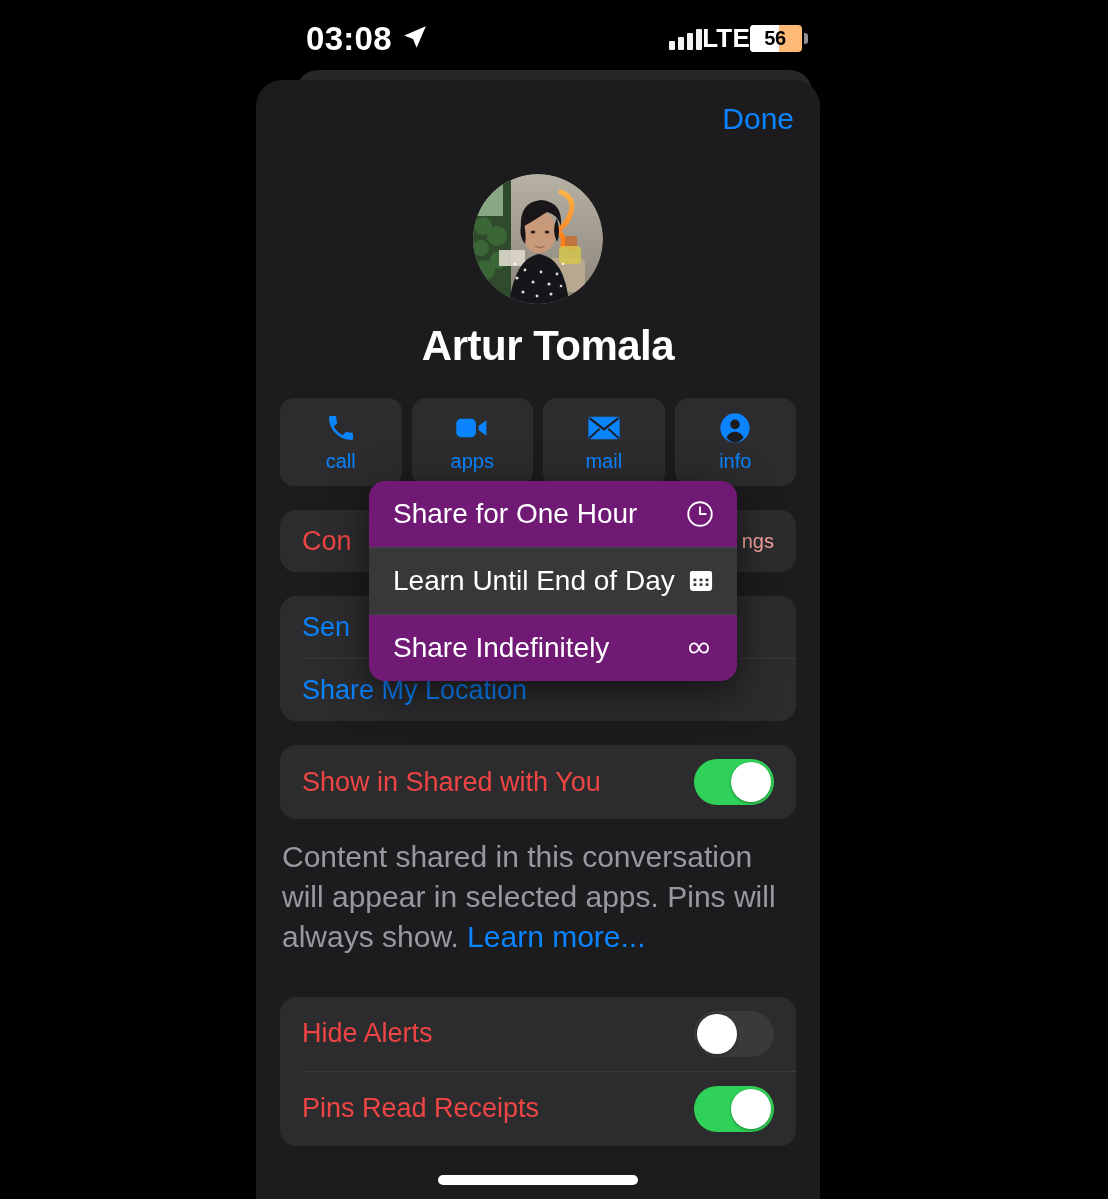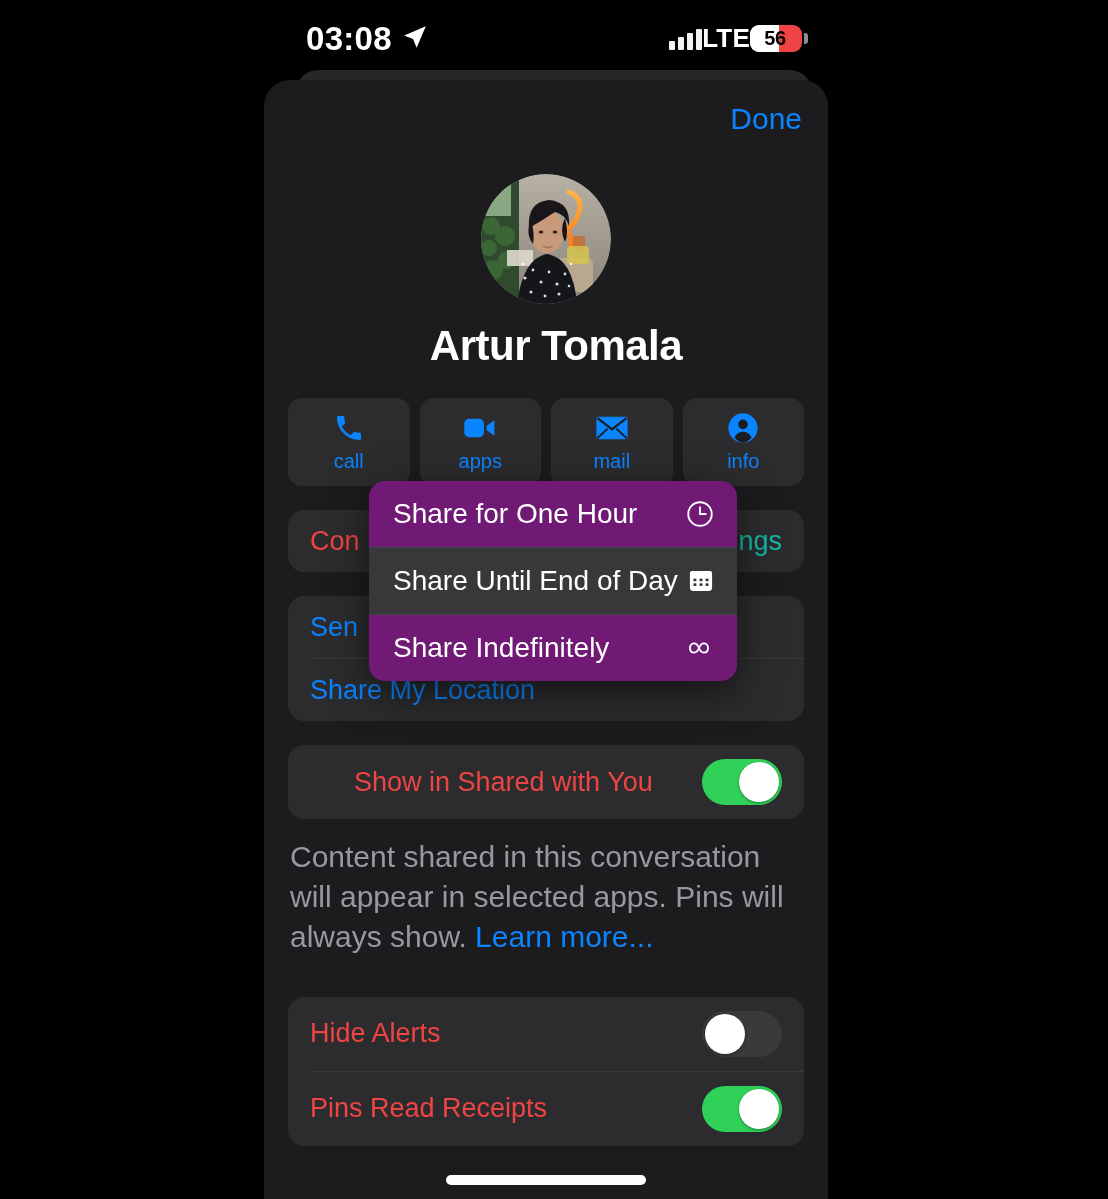--- a/index.html
+++ b/index.html
@@ -30,21 +30,21 @@
   .signal { display:flex; align-items:flex-end; gap:3px; height:22px; }
   .signal i { display:block; width:6px; background:#f2f2f2; border-radius:1px; }
   .signal i.b1 { height:9px; }
   .signal i.b2 { height:13px; }
   .signal i.b3 { height:17px; }
   .signal i.b4 { height:21px; }
   .signal-wrap { position:relative; }
   .net-label { color:#fff; font-size:26px; font-weight:600; letter-spacing:0.2px; }
   .battery {
     position:relative; width:52px; height:27px;
-    background:#ef4444; border-radius:9px; overflow:hidden;
+    background:#fdba74; border-radius:4px; overflow:hidden;
     display:flex; align-items:center;
   }
   .battery-fill {
     position:absolute; left:0; top:0; bottom:0; width:56%;
     background:#fff;
   }
   .battery-num {
     position:relative; z-index:2; width:100%; text-align:center;
     font-size:20px; font-weight:700; color:#000; letter-spacing:-0.3px;
     padding-right:2px;
@@ -54,21 +54,21 @@
     border-radius:0 3px 3px 0; margin-left:2px;
   }
   .battery-group { display:flex; align-items:center; }
 
   
   .sheet-back {
     position:absolute; left:296px; top:70px; width:516px; height:60px;
     background:#272727; border-radius:22px 22px 0 0;
   }
   .sheet {
-    position:absolute; left:264px; top:80px; width:564px; height:1119px;
+    position:absolute; left:256px; top:80px; width:564px; height:1119px;
     background:#1c1c1e; border-radius:26px 26px 0 0;
     overflow:hidden;
   }
 
   
   .sheet-header {
     position:relative; height:86px;
   }
   .done-btn {
     position:absolute; right:26px; top:22px;
@@ -108,21 +108,21 @@
   
   .group {
     margin:24px 24px 0 24px; background:#2c2c2e; border-radius:16px;
     overflow:hidden;
   }
   .row {
     position:relative; height:62px; display:flex; align-items:center;
     justify-content:space-between; padding:0 22px; cursor:pointer;
   }
   .row-label { font-size:27px; color:#ef4444; }
-  .row-value { font-size:27px; color:#14b8a6; }
+  .row-value { font-size:20px; color:#fca5a5; }
   .row-link { font-size:27px; color:#0a84ff; }
   .divider {
     height:1px; background:#3a3a3c; margin-left:22px;
   }
   .group-toggle .row { height:74px; }
   .toggle {
     width:80px; height:46px; border-radius:23px; position:relative;
     flex:0 0 auto; cursor:pointer;
   }
   .toggle.on { background:#30d158; }
@@ -314,21 +314,21 @@
     <div class="group">
       <div class="row">
         <span class="row-link">Sen</span>
       </div>
       <div class="divider"></div>
       <div class="row">
         <span class="row-link">Share My Location</span>
       </div>
     </div>
 
-    <div class="group group-toggle" style="padding-left:44px;">
+    <div class="group group-toggle" style="">
       <div class="row">
         <span class="row-label">Show in Shared with You</span>
         <span class="toggle on">
             <span class="knob"></span>
           </span>
       </div>
     </div>
     <div class="footnote">
       <span>Content shared in this conversation will appear in selected apps. Pins will always show. </span><a href="#">Learn more...</a>
     </div>
@@ -357,21 +357,21 @@
       <span class="menu-label">Share for One Hour</span>
       <span class="menu-icon">
         <svg width="30" height="30" viewBox="0 0 24 24">
             <circle cx="12" cy="12" r="9.4" stroke="#fff" stroke-width="1.5" fill="none"></circle>
             <path d="M12 6.6V12h4.6" stroke="#fff" stroke-width="1.5" fill="none" stroke-linecap="round"></path>
           </svg>
       </span>
     </div>
     <div class="menu-divider"></div>
     <div class="menu-item highlight">
-      <span class="menu-label">Share Until End of Day</span>
+      <span class="menu-label">Learn Until End of Day</span>
       <span class="menu-icon">
         <svg width="28" height="28" viewBox="0 0 24 24">
             <rect x="2.5" y="3.5" width="19" height="17" rx="3" fill="#fff"></rect>
             <rect x="2.5" y="3.5" width="19" height="4.4" rx="2" fill="#fff"></rect>
             <g fill="#2f2f31">
               <rect x="5.6" y="10" width="2.4" height="2.2"></rect>
               <rect x="10.8" y="10" width="2.4" height="2.2"></rect>
               <rect x="16" y="10" width="2.4" height="2.2"></rect>
               <rect x="5.6" y="14" width="2.4" height="2.2"></rect>
               <rect x="10.8" y="14" width="2.4" height="2.2"></rect>

